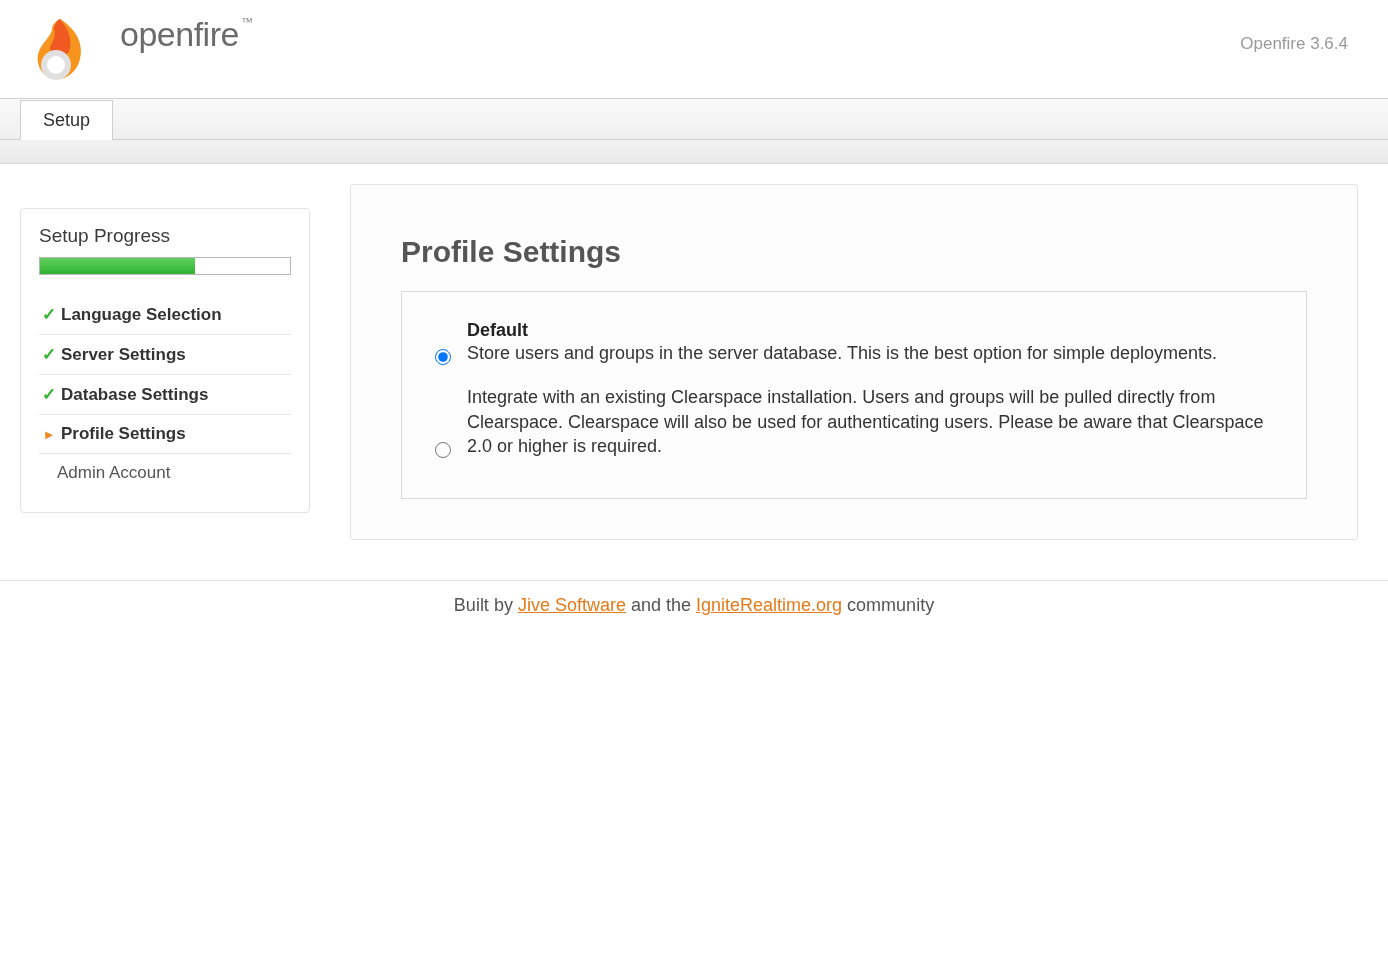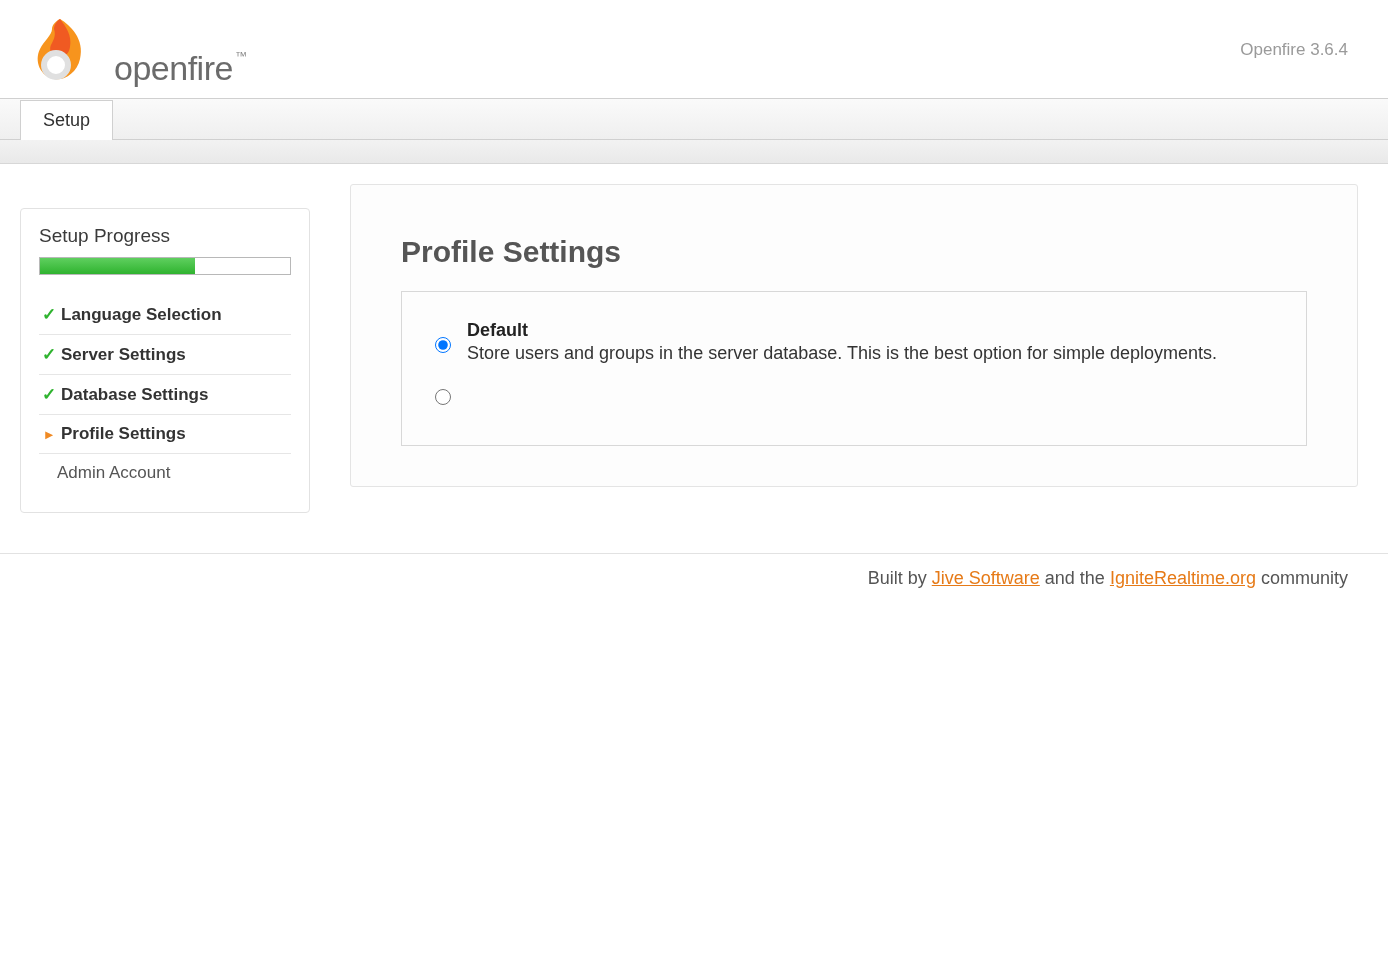--- a/index.html
+++ b/index.html
@@ -11,39 +11,39 @@
     background: #fff;
     width: 1388px;
   }
 
   .header-region {
     position: relative;
     padding: 15px 30px 10px 30px;
   }
   .logo-wrap {
     display: flex;
-    align-items: flex-end;
-    gap: 24px;
+    align-items: flex-start;
+    gap: 30px;
   }
   .logo-text {
     font-size: 34px;
     color: #6b6b6b;
     font-weight: 400;
     letter-spacing: -0.5px;
     white-space: nowrap;
   }
   .logo-tm {
     font-size: 12px;
     color: #888;
     vertical-align: top;
     margin-left: 2px;
   }
   .version {
     position: absolute;
-    top: 40px;
+    top: 34px;
     right: 40px;
     color: #9a9a9a;
     font-size: 17px;
   }
 
   .tab-bar {
     border-top: 1px solid #d0d0d0;
     border-bottom: 1px solid #d0d0d0;
     background: linear-gradient(#fafafa, #efefef);
     padding: 0 20px;
@@ -137,21 +137,21 @@
     font-size: 18px;
     color: #333;
     margin-bottom: 24px;
   }
   .options-box {
     border: 1px solid #d8d8d8;
     padding: 28px 28px 20px 28px;
   }
   .option-row {
     display: flex;
-    align-items: center;
+    align-items: flex-end;
     margin-bottom: 20px;
   }
   .option-row input[type=radio] {
     margin-top: 4px;
     margin-right: 16px;
     width: 16px; height: 16px;
     flex: 0 0 auto;
   }
   .option-title {
     font-weight: 700;
@@ -173,21 +173,21 @@
     color: #fff;
     font-weight: 700;
     font-size: 18px;
     cursor: pointer;
     border-radius: 2px;
   }
 
   .footer {
     border-top: 1px solid #e2e2e2;
     padding: 14px 40px 30px 40px;
-    text-align: right;
+    text-align: center;
     font-size: 18px;
     color: #555;
   }
   .footer a { color: #e67a17; text-decoration: underline; }
 </style>
 </head>
 <body>
 
 <div class="header-region">
   <div class="logo-wrap">
@@ -249,20 +249,21 @@
           <div class="option-row">
             <input type="radio" name="profile-mode" checked="" style="">
             <div>
               <div class="option-title">Default</div>
               <div class="option-desc">Store users and groups in the server database. This is the best option for simple deployments.</div>
             </div>
           </div>
           <div class="option-row">
             <input type="radio" name="profile-mode" style="">
             <div>
+              <div class="option-desc">Integrate with an existing Clearspace installation. Users and groups will be pulled directly from Clearspace. Clearspace will also be used for authenticating users. Please be aware that Clearspace 2.0 or higher is required.</div>
             </div>
           </div>
         </div>
     </div>
   </div>
 
 </div>
 
 <div class="footer">
   <span>Built by </span>

